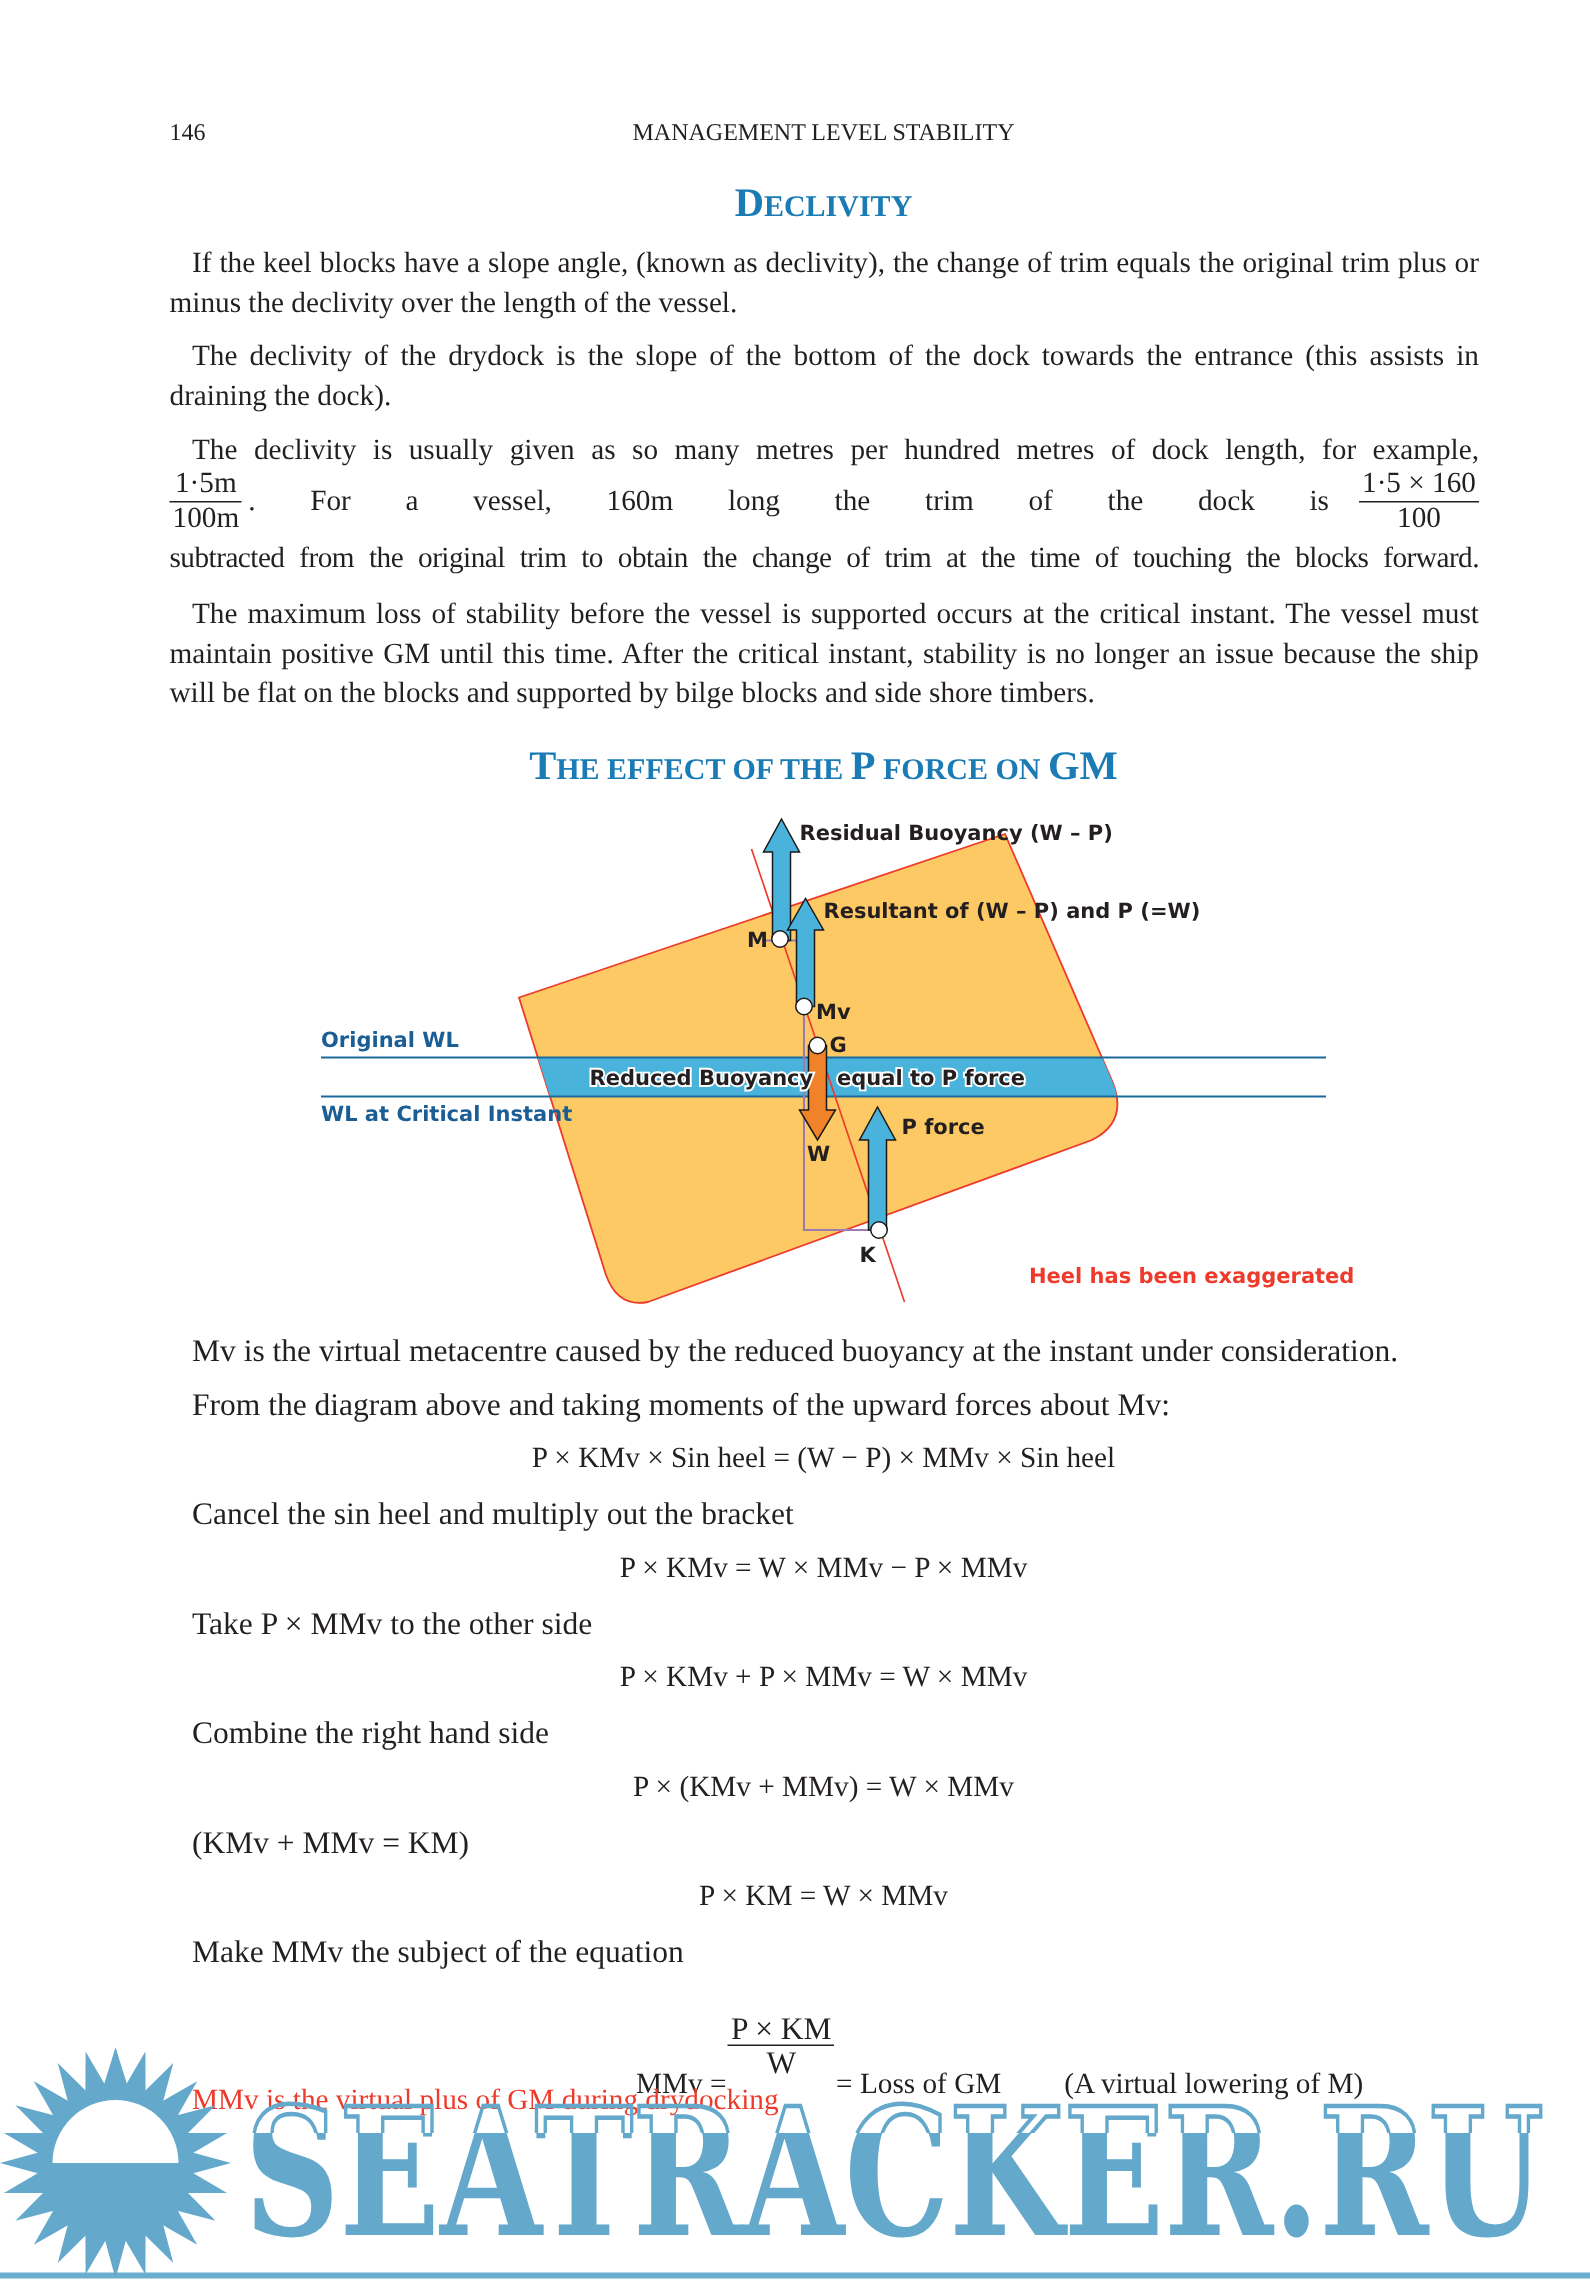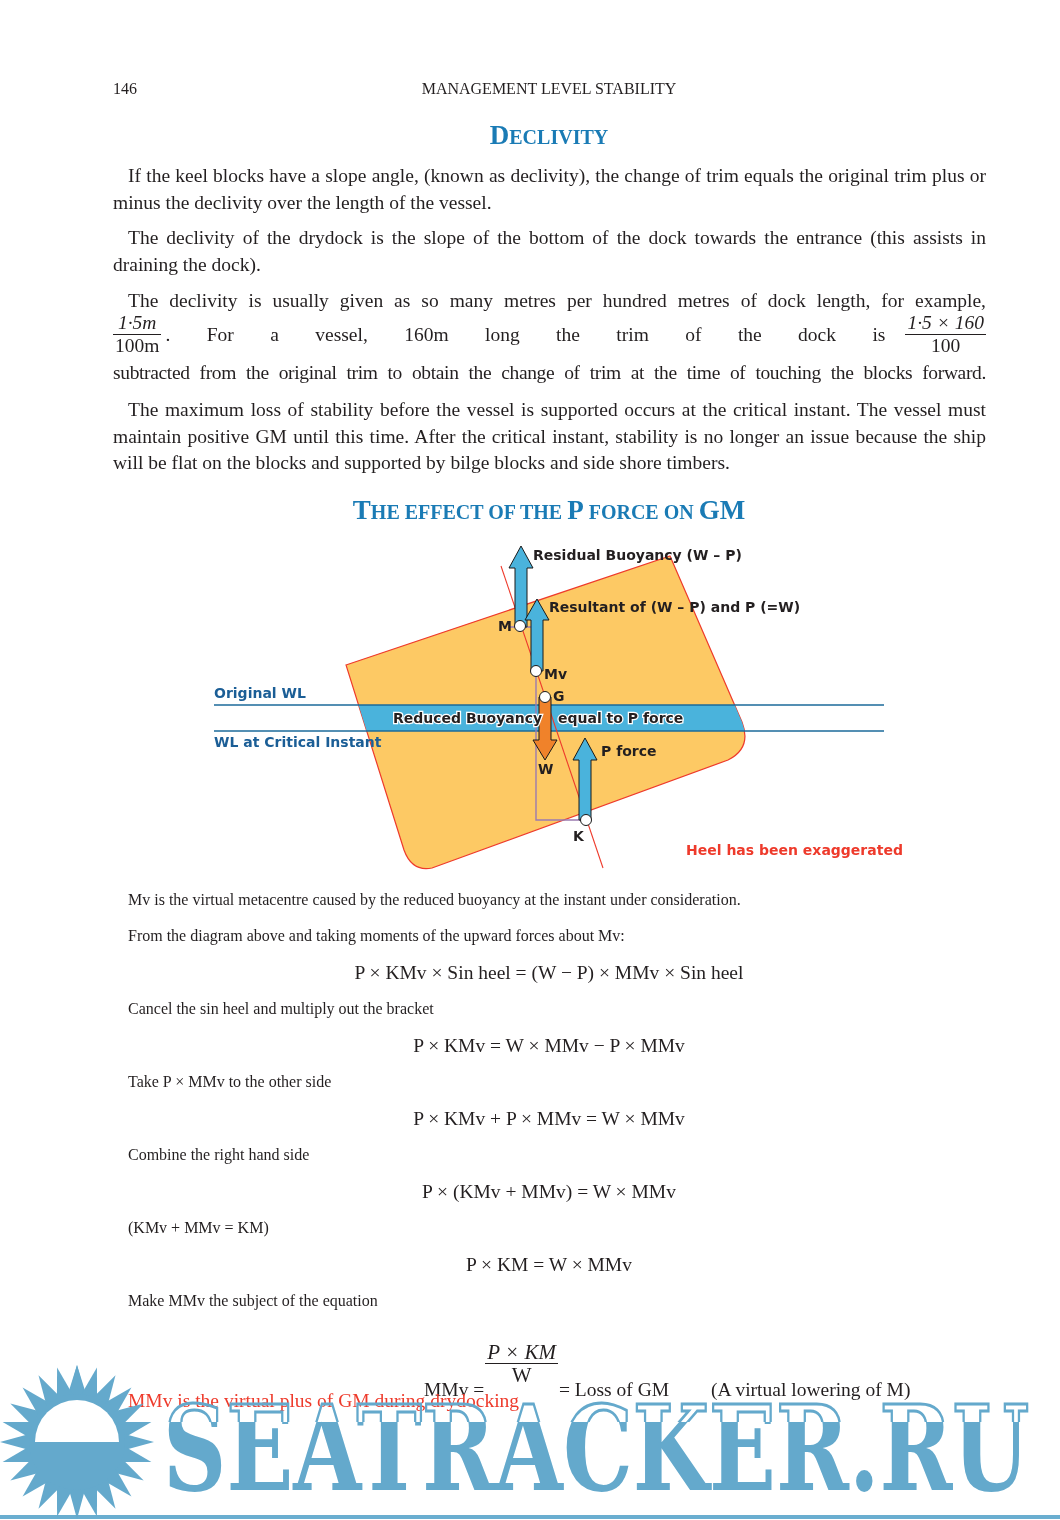--- a/index.html
+++ b/index.html
@@ -5,24 +5,24 @@
   html, body { margin: 0; padding: 0; background: #ffffff; }
   body { width: 1060px; height: 1520px; position: relative; overflow: hidden; font-family: "Liberation Serif", serif; color: #231f20; }
   .abs { position: absolute; }
   .running-head { top: 80px; left: 0; width: 944px; height: 22px; font-size: 16px; }
   .page-num { position: absolute; left: 113px; top: 0; }
   .book-title { position: absolute; left: 0; width: 1098px; text-align: center; top: 0; letter-spacing: 0; }
   .section-title { left: 0; width: 1098px; text-align: center; color: #1a7bb5; font-weight: bold; font-family: "Liberation Serif", serif; }
   .sc-big { font-size: 27px; }
   .sc-small { font-size: 20px; }
   .para { left: 113px; width: 873px; font-size: 19.5px; line-height: 26.5px; text-align: justify; text-indent: 15px; }
-  .para-plain { left: 128px; font-size: 16px; line-height: 26px; white-space: nowrap; }
+  .para-plain { left: 128px; font-size: 21px; line-height: 26px; white-space: nowrap; }
   .eq { left: 0; width: 1098px; text-align: center; font-size: 19.5px; line-height: 26px; white-space: nowrap; }
   .frac { display: inline-block; vertical-align: middle; text-align: center; line-height: 22px; }
-  .frac .num { display: block; border-bottom: 1px solid #231f20; padding: 0 2px; font-style: italic; }
+  .frac .num { display: block; border-bottom: 1px solid #231f20; padding: 0 2px; }
   .frac .den { display: block; padding: 0 2px; }
   .diagram { left: 0; top: 0; }
   .red-note { left: 128px; top: 1390px; font-size: 19.5px; color: #ee3a2b; white-space: nowrap; z-index: 1; }
   .watermark { left: 0; top: 1340px; z-index: 2; }
   .footer-line { left: 0; top: 1515px; width: 1060px; height: 4px; background: #6aaed0; }
 </style>
 </head>
 <body>
 
 <div class="abs running-head">

